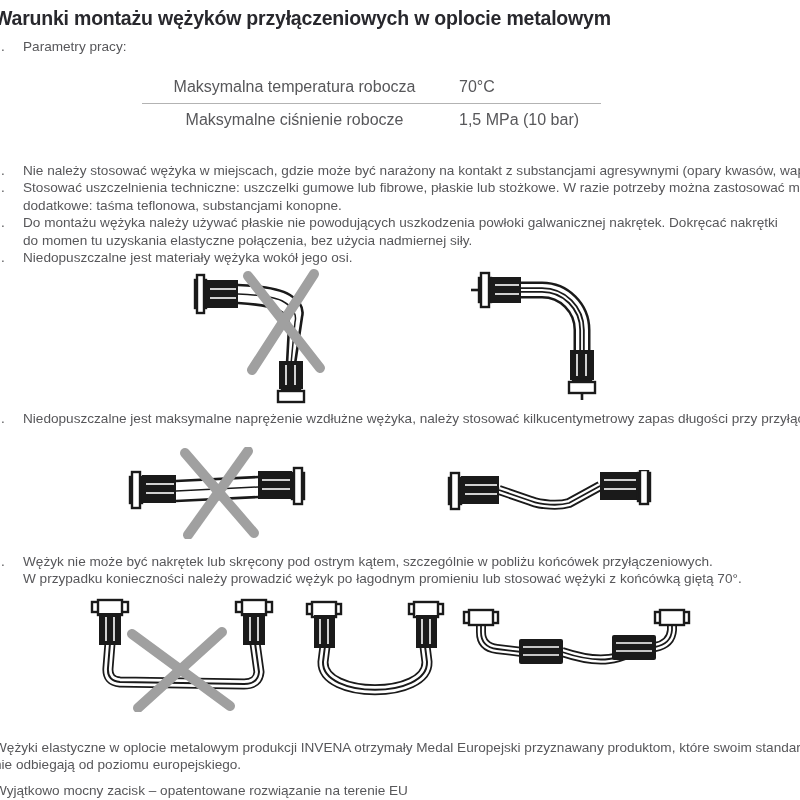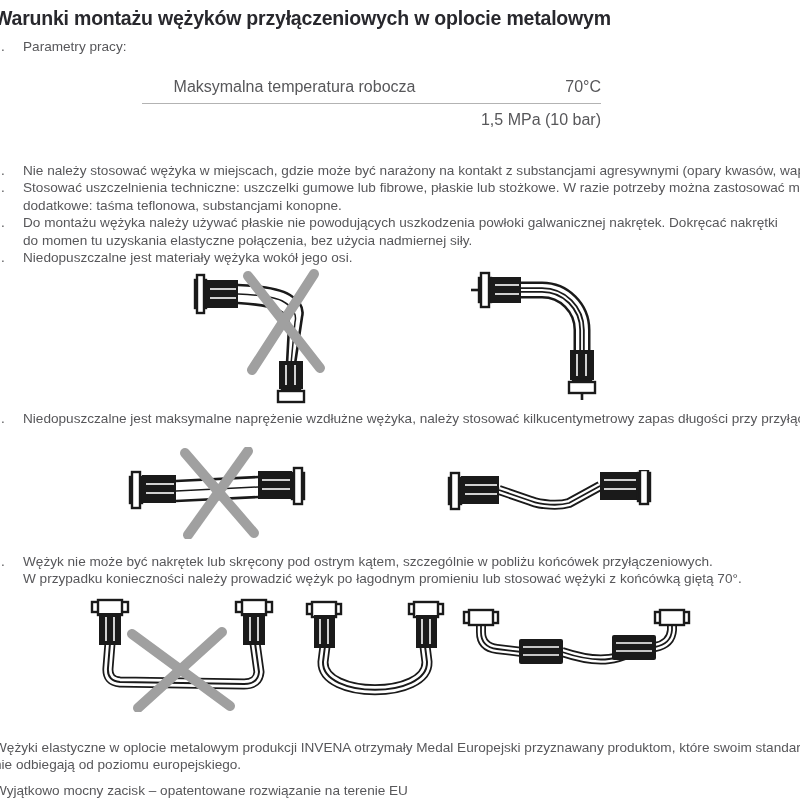--- a/index.html
+++ b/index.html
@@ -10,21 +10,21 @@
   .abs{position:absolute;white-space:nowrap}
   .t{font-size:13.6px;line-height:17px}
   .txt{left:23px}
   .mk{left:1px}
   .cut{left:-6px}
   .title{top:7px;left:-6px;font-size:19.5px;font-weight:bold;color:#28282d;letter-spacing:-0.2px}
   
   .ptable{position:absolute;top:71px;left:142px;width:459px;font-size:16px}
   .trow{display:flex;align-items:center;height:32px}
   .trow .tl{width:305px;text-align:center}
-  .trow .tv{flex:1;text-align:right;padding-left:12px}
+  .trow .tv{flex:1;text-align:left;padding-left:12px}
   .tdiv{border-bottom:1.5px solid #b3b3b3;height:0}
   
   .fig{position:absolute}
   .fo{fill:#ffffff;stroke:#1a1a1a;stroke-width:2.4}
   .fb{fill:#1a1a1a}
   .wl{stroke:#ffffff;stroke-width:1.6;fill:none}
   .h1{fill:none;stroke:#1a1a1a;stroke-width:1.5}
   .h2{fill:none;stroke:#1a1a1a;stroke-width:2.6}
   .hO{fill:none;stroke:#1a1a1a;stroke-width:17;stroke-linejoin:round}
   .hW{fill:none;stroke:#ffffff;stroke-width:12;stroke-linejoin:round}
@@ -46,20 +46,21 @@
 <div class="abs t mk" style="top:38px">.</div>
 <div class="abs t txt" style="top:38px">Parametry pracy:</div>
 
 <div class="ptable">
   <div class="trow">
     <div class="tl">Maksymalna temperatura robocza</div>
     <div class="tv">70°C</div>
   </div>
   <div class="tdiv"></div>
   <div class="trow">
+    <div class="tl">Maksymalne ciśnienie robocze</div>
     <div class="tv">1,5 MPa (10 bar)</div>
   </div>
 </div>
 
 <div class="abs t mk" style="top:162px">.</div>
 <div class="abs t txt" style="top:162px">Nie należy stosować wężyka w miejscach, gdzie może być narażony na kontakt z substancjami agresywnymi (opary kwasów, wapno itp.).</div>
 
 <div class="abs t mk" style="top:179.4px">.</div>
 <div class="abs t txt" style="top:179.4px">Stosować uszczelnienia techniczne: uszczelki gumowe lub fibrowe, płaskie lub stożkowe. W razie potrzeby można zastosować materiały</div>
 <div class="abs t txt" style="top:196.8px">dodatkowe: taśma teflonowa, substancjami konopne.</div>

